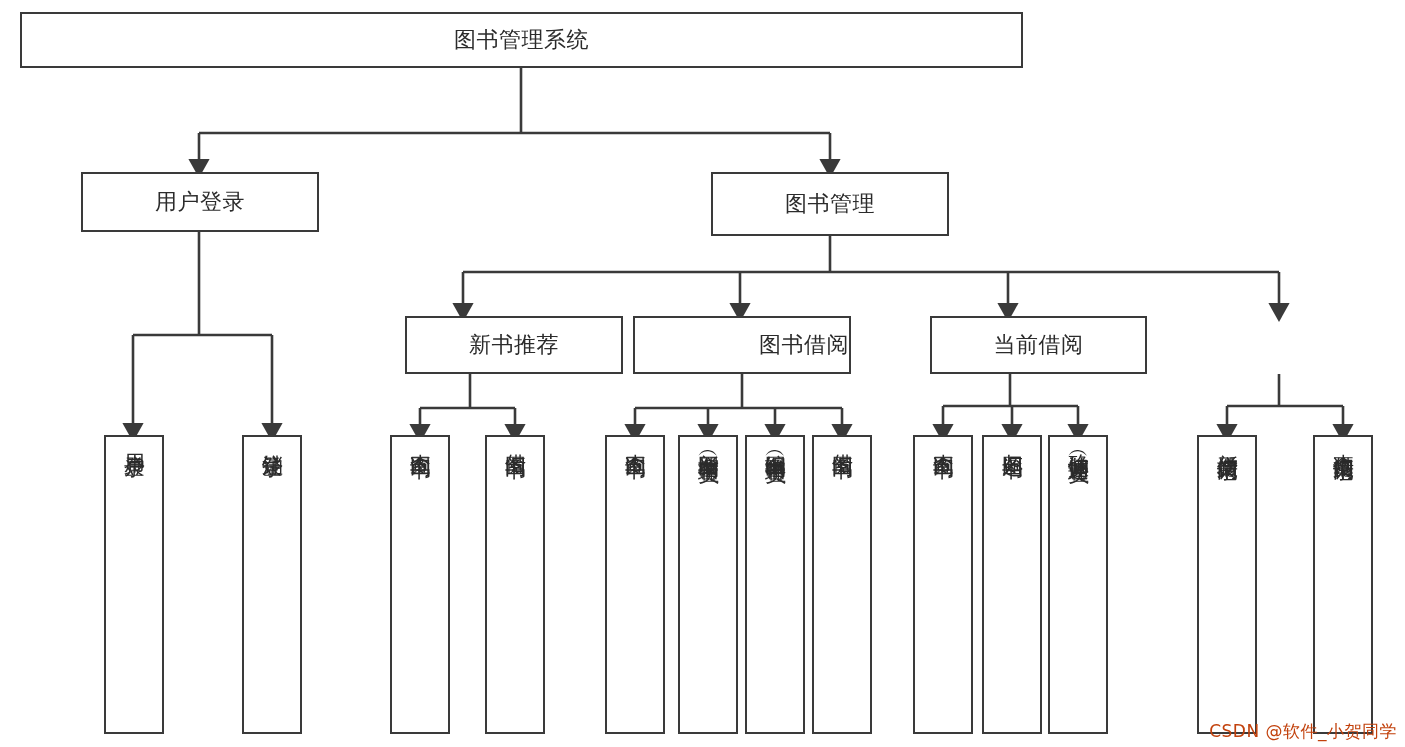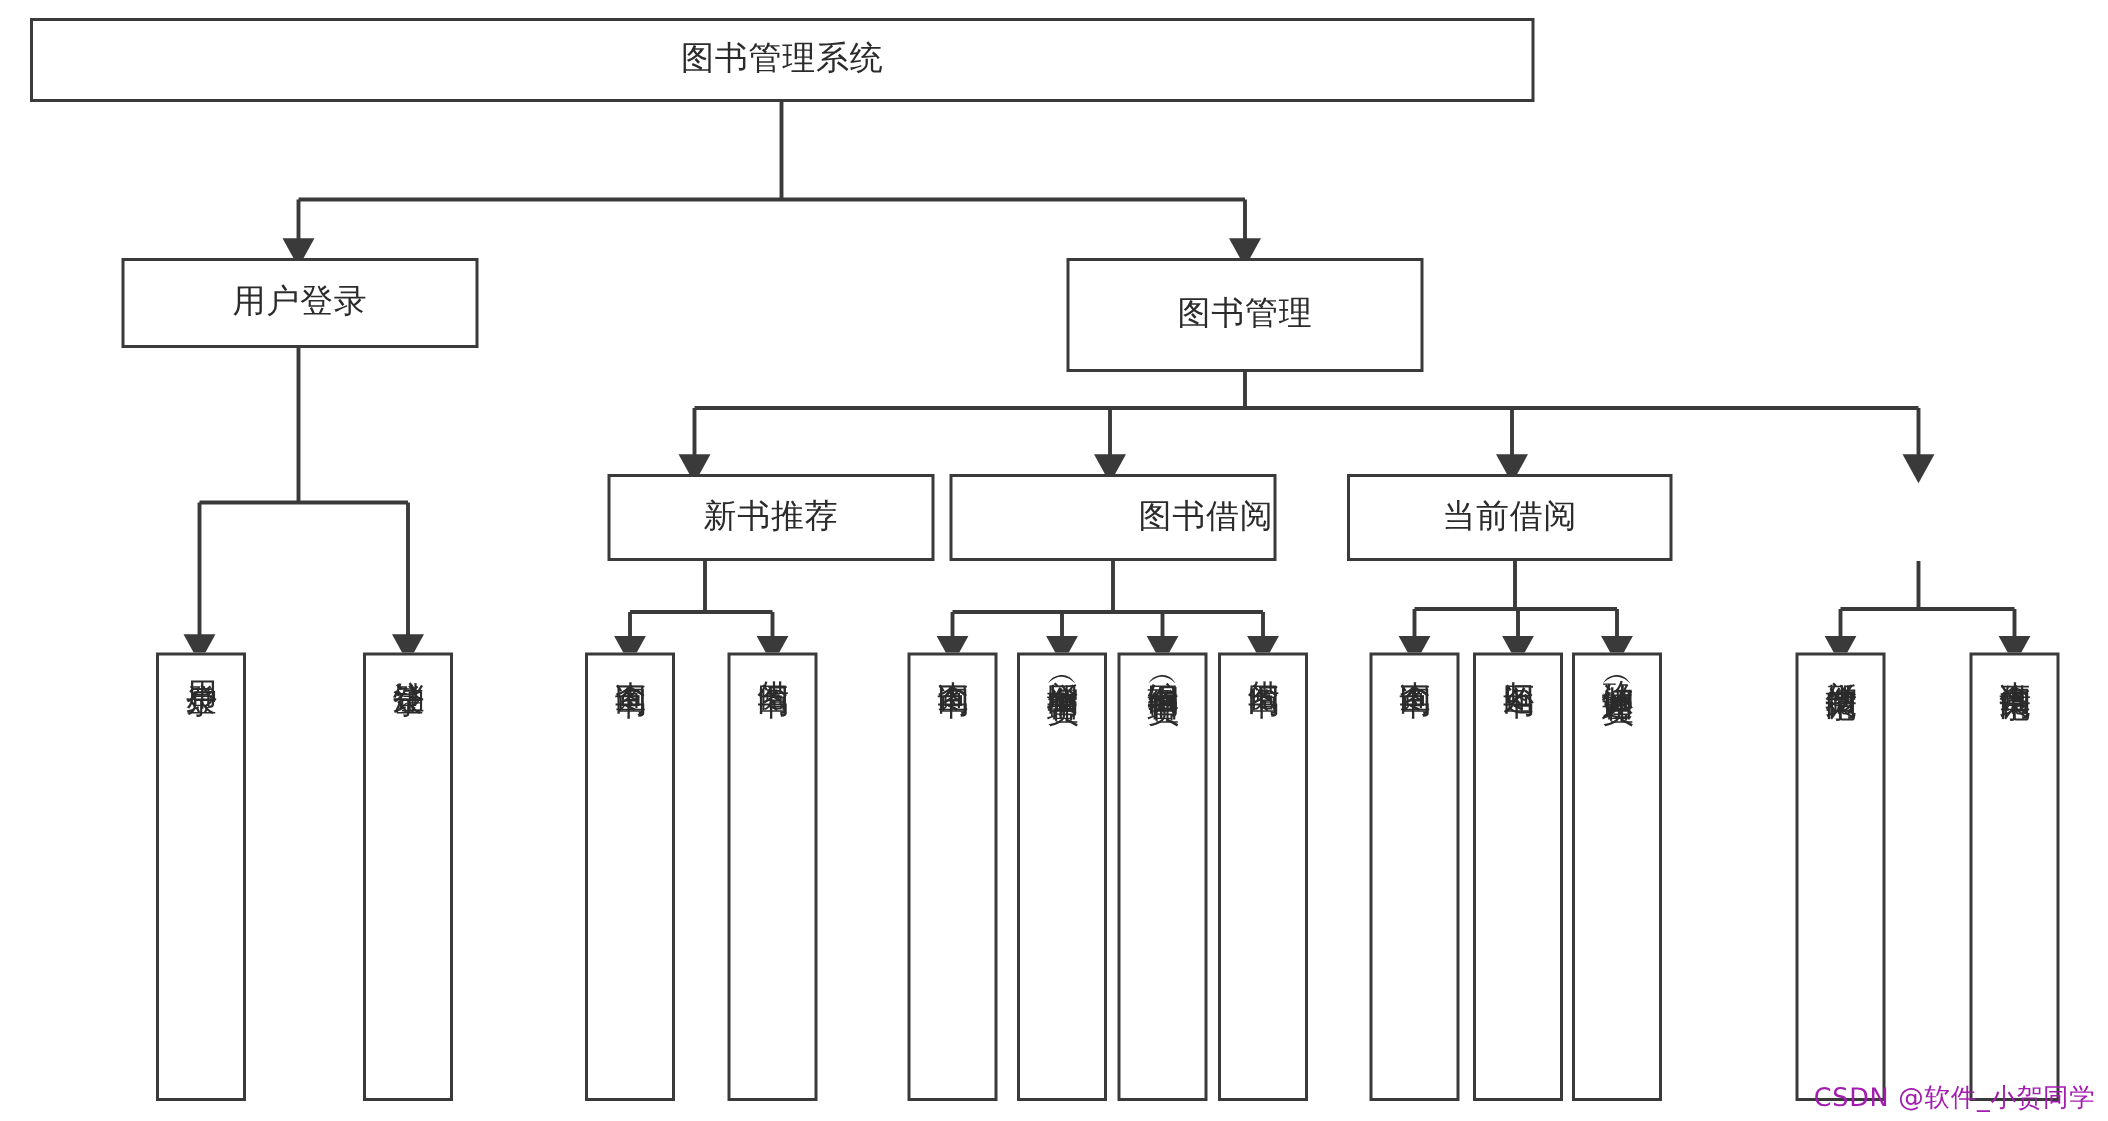--- a/index.html
+++ b/index.html
@@ -55,21 +55,21 @@
     letter-spacing: 1.5px;
     white-space: nowrap;
     margin: 0 auto;
     display: block;
   }
   .watermark {
     position: absolute;
     right: 8px;
     bottom: 4px;
     font-size: 17px;
-    color: #a21caf;
+    color: #c2410c;
     white-space: nowrap;
     letter-spacing: 0.5px;
   }
 </style>
 </head>
 <body>
 
 <div id="diagram-root">
 
   <svg class="diagram-canvas" viewBox="0 0 1405 747">
@@ -125,33 +125,33 @@
   </svg>
 
   <div class="node-box" style="left:20px; top:12px; width:1003px; height:56px;">
     <span class="node-label-h">图书管理系统</span>
   </div>
 
   <div class="node-box" style="left:81px; top:172px; width:238px; height:60px;">
     <span class="node-label-h">用户登录</span>
   </div>
 
-  <div class="node-box" style="left:711px; top:172px; width:238px; height:76px;">
+  <div class="node-box" style="left:711px; top:172px; width:238px; height:64px;">
     <span class="node-label-h">图书管理</span>
   </div>
 
   <div class="node-box" style="left:361px; top:316px; width:218px; height:58px;margin-left:44px;">
     <span class="node-label-h">新书推荐</span>
   </div>
 
   <div class="node-box" style="left:633px; top:316px; width:218px; height:58px;justify-content:flex-end;">
     <span class="node-label-h">图书借阅</span>
   </div>
 
-  <div class="node-box" style="left:898px; top:316px; width:217px; height:58px;">
+  <div class="node-box" style="left:930px; top:316px; width:217px; height:58px;">
     <span class="node-label-h">当前借阅</span>
   </div>
 
 
   <div class="node-box vertical" style="left:104px; top:435px; width:60px; height:299px;">
     <span class="node-label-v">用户登录</span>
   </div>
 
   <div class="node-box vertical" style="left:242px; top:435px; width:60px; height:299px;">
     <span class="node-label-v">注销登录</span>

